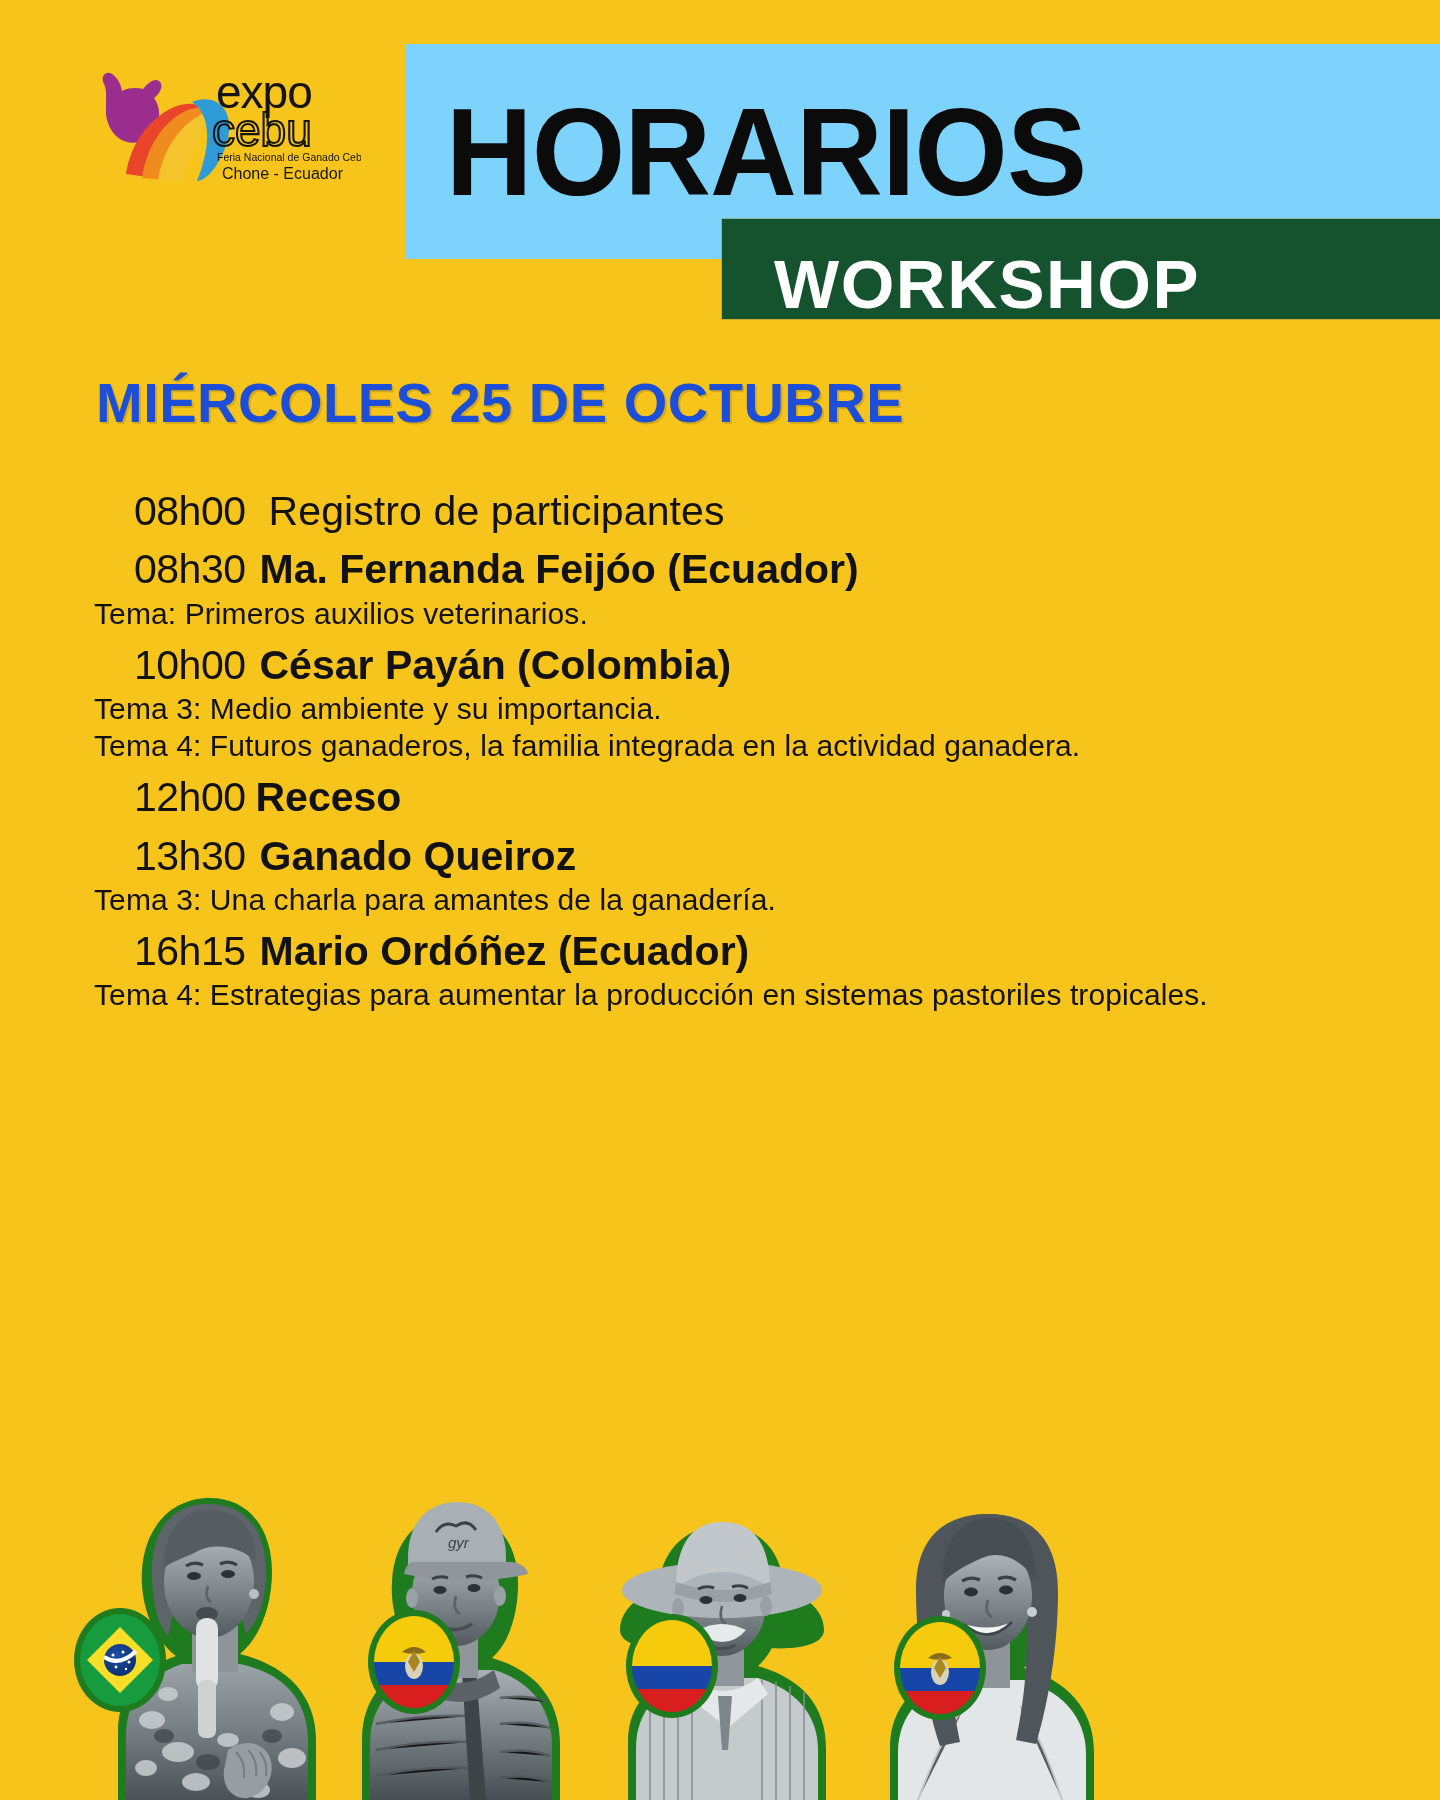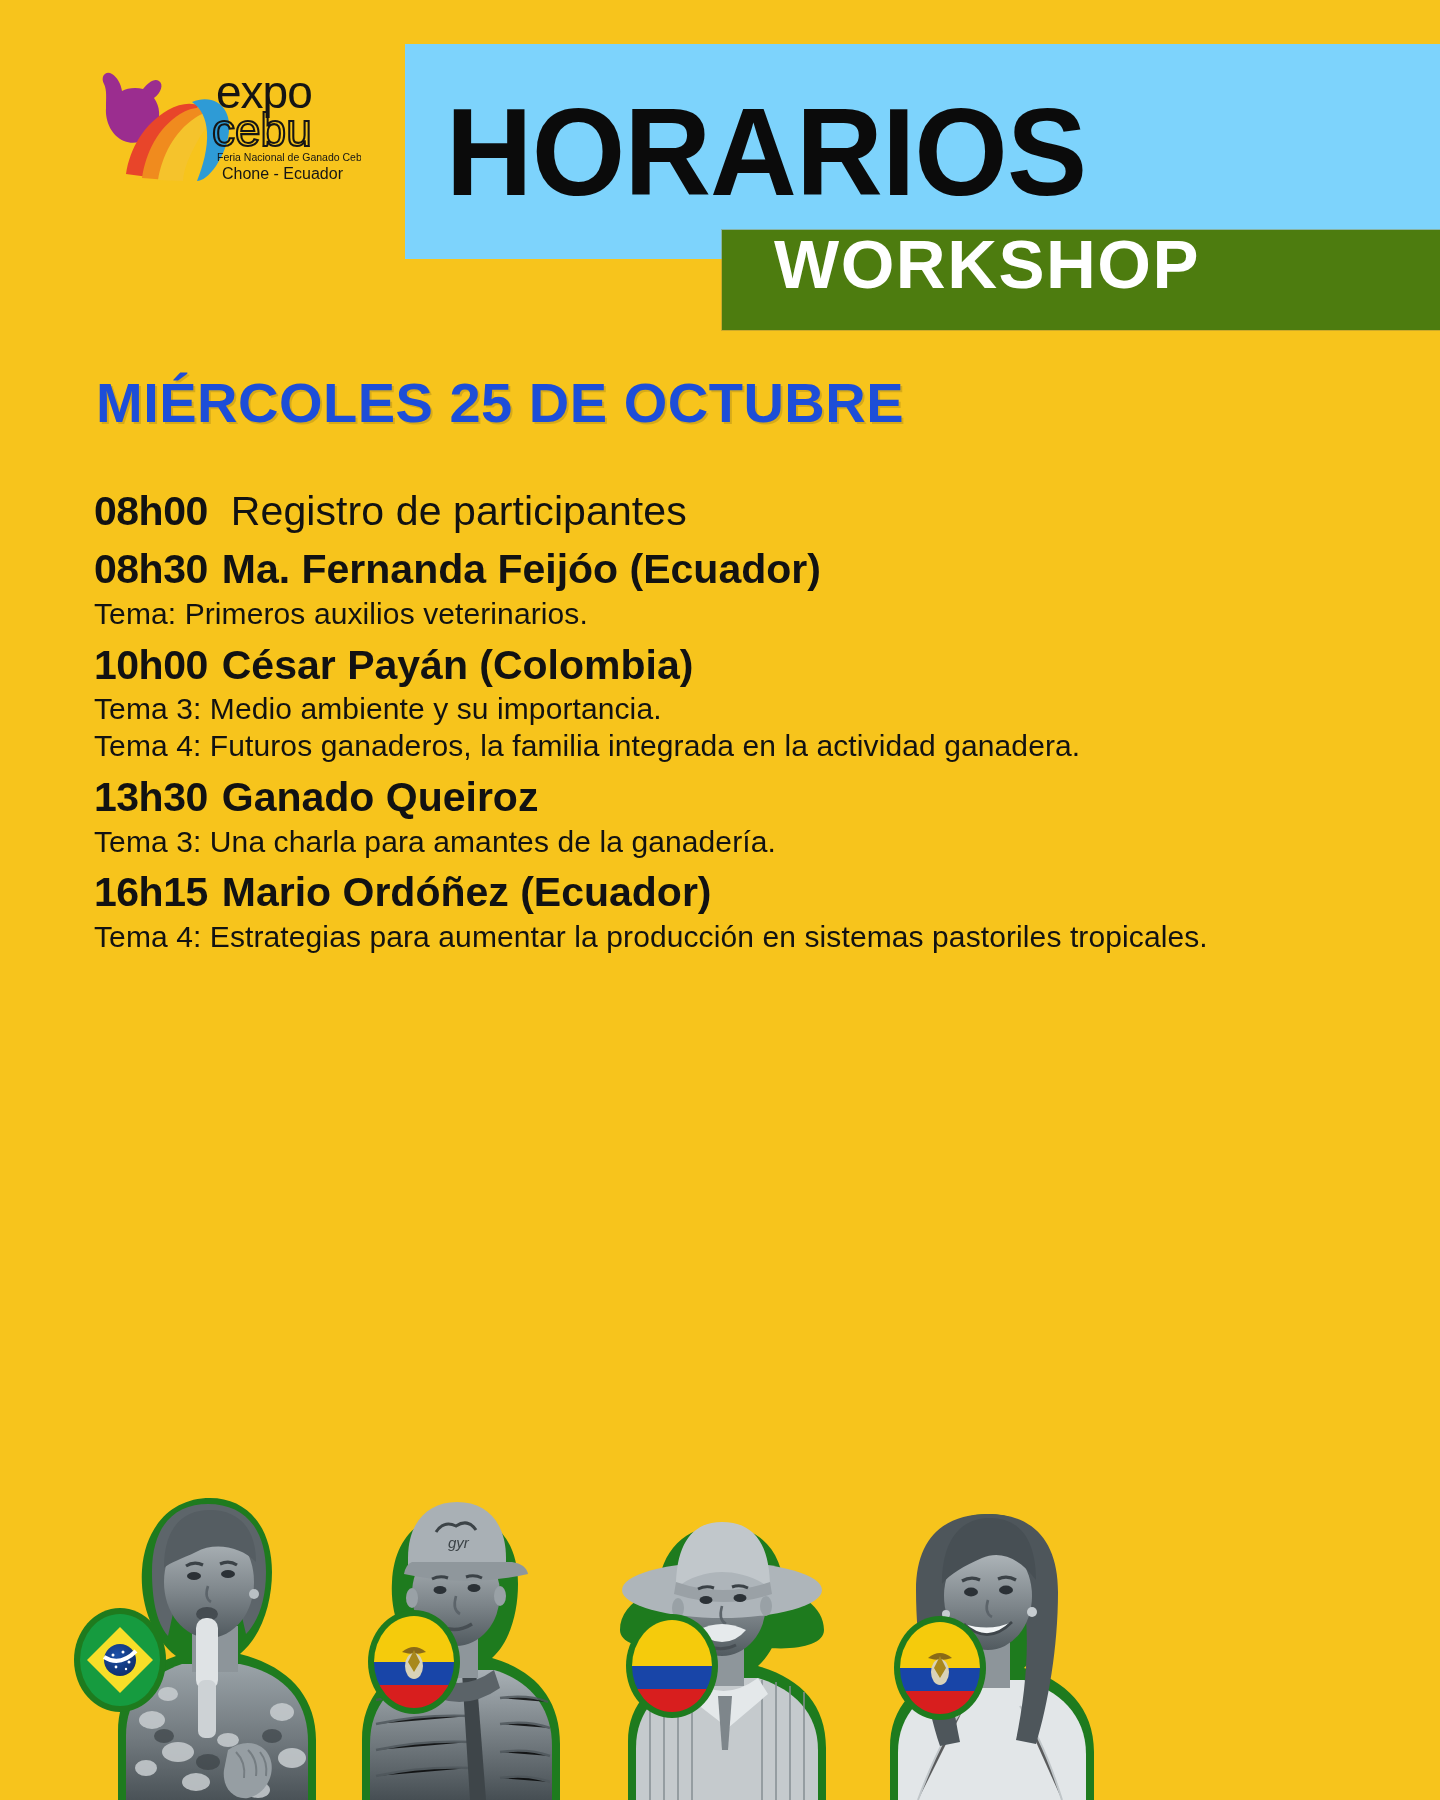--- a/index.html
+++ b/index.html
@@ -35,24 +35,24 @@
     color: #0B0B0B;
     line-height: 1;
     padding-left: 42px;
     transform: scaleX(0.97);
     transform-origin: left center;
     font-stretch: condensed;
   }
 
   .workshop-band {
     position: absolute;
-    left: 722px; top: 230px;
+    left: 722px; top: 219px;
     right: 0; height: 100px;
-    background: #4d7c0f;
-    display: flex; align-items: flex-start;
+    background: #14532d;
+    display: flex; align-items: flex-end;
     box-shadow: 0 0 0 1px rgba(150,140,60,0.45);
   }
   .workshop-band .workshop-text {
     font-size: 69px;
     font-weight: 900;
     letter-spacing: 1.5px;
     color: #FFFFFF;
     line-height: 1;
     padding-left: 52px;
   }
@@ -76,21 +76,21 @@
     width: 1150px;
     color: #121212;
   }
   .entry { margin-bottom: 6px; }
   .entry-head {
     font-size: 41px;
     line-height: 1.28;
     font-weight: 700;
     white-space: nowrap;
   }
-  .entry-head .time { font-weight: 700; letter-spacing: -0.5px; }
+  .entry-head .time { font-weight: 400; letter-spacing: -0.5px; margin-left: 40px; }
   .entry-head .who  { font-weight: 700; margin-left: 14px; }
   .entry-head.plain .who { font-weight: 400; letter-spacing: 0.1px; margin-left: 23px; }
   .entry-head.tight .who { margin-left: 10px; }
   .topic {
     font-size: 30px;
     font-weight: 400;
     line-height: 1.23;
     letter-spacing: 0.1px;
   }
 
@@ -149,20 +149,23 @@
       <div class="entry-head plain"><span class="time">08h00</span><span class="who">Registro de participantes</span></div>
     </div>
     <div class="entry">
       <div class="entry-head"><span class="time">08h30</span><span class="who">Ma. Fernanda Feijóo (Ecuador)</span></div>
       <div class="topic">Tema: Primeros auxilios veterinarios.</div>
     </div>
     <div class="entry">
       <div class="entry-head"><span class="time">10h00</span><span class="who">César Payán (Colombia)</span></div>
       <div class="topic">Tema 3: Medio ambiente y su importancia.</div>
       <div class="topic">Tema 4: Futuros ganaderos, la familia integrada en la actividad ganadera.</div>
+    </div>
+    <div class="entry">
+      <div class="entry-head tight"><span class="time">12h00</span><span class="who">Receso</span></div>
     </div>
     <div class="entry">
       <div class="entry-head"><span class="time">13h30</span><span class="who">Ganado Queiroz</span></div>
       <div class="topic">Tema 3: Una charla para amantes de la ganadería.</div>
     </div>
     <div class="entry">
       <div class="entry-head"><span class="time">16h15</span><span class="who">Mario Ordóñez (Ecuador)</span></div>
       <div class="topic">Tema 4: Estrategias para aumentar la producción en sistemas pastoriles tropicales.</div>
     </div>
   </div>

